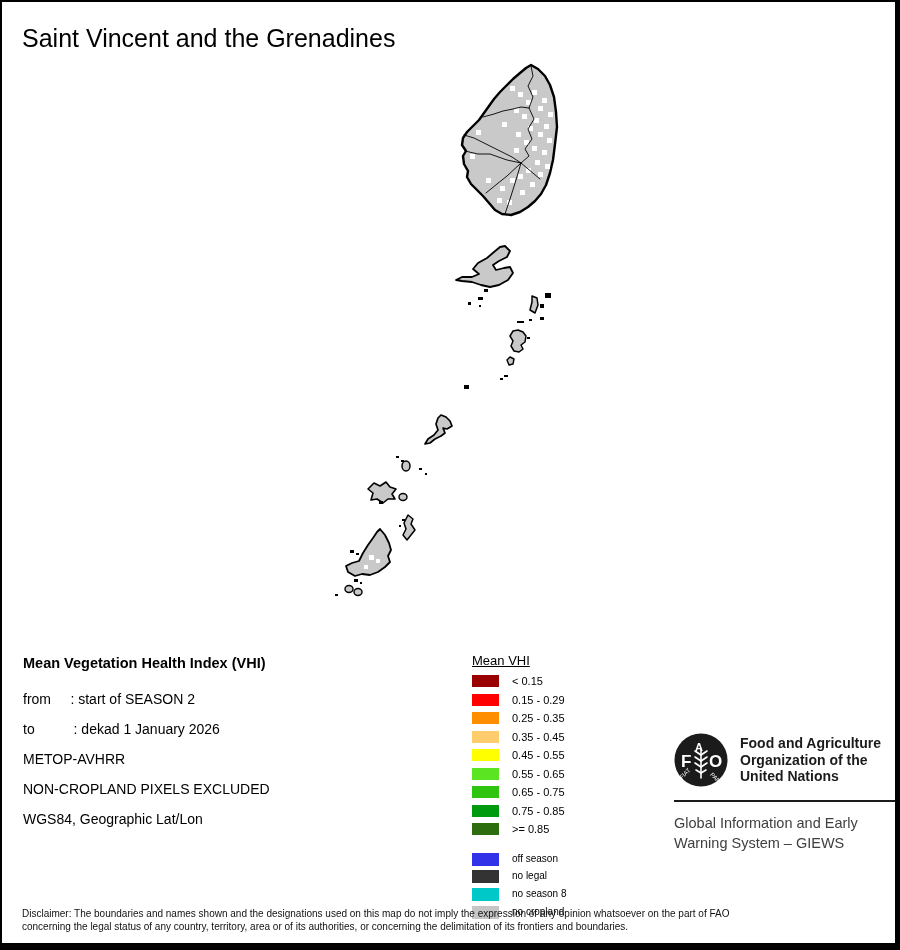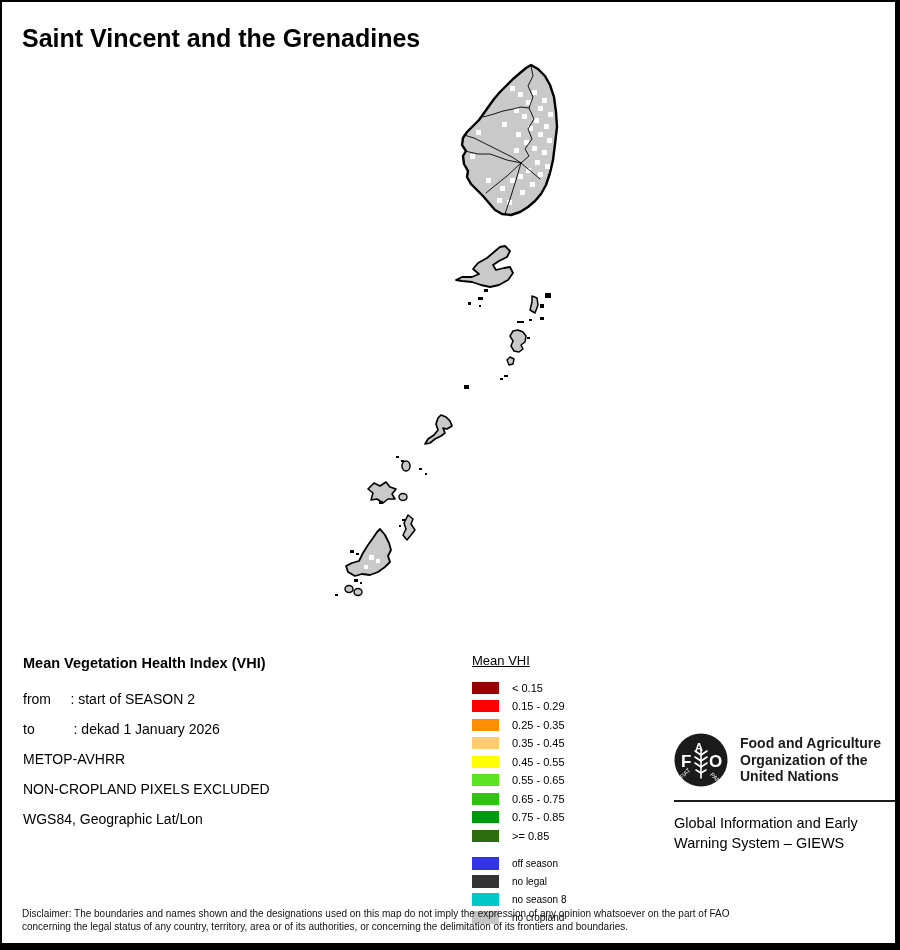--- a/index.html
+++ b/index.html
@@ -11,48 +11,48 @@
     box-sizing:border-box;
     overflow:hidden;
     font-family:"Liberation Sans", sans-serif;
     color:#000;
   }
   .bottom-bar{position:absolute;left:0;right:0;bottom:0;height:5px;background:#000;}
   .right-bar{position:absolute;top:0;bottom:0;right:0;width:3px;background:#000;}
 
   .page-title{
     position:absolute;left:20px;top:22px;
-    font-size:25px;font-weight:bold;letter-spacing:0px;
+    font-size:25px;font-weight:normal;letter-spacing:0px;
   }
 
   .map-svg{position:absolute;left:0;top:0;}
 
   
   .info-block{position:absolute;left:21px;top:653px;width:430px;}
   .info-heading{font-size:14.5px;font-weight:bold;margin:0 0 18px 0;}
   .info-line{font-size:14px;white-space:pre;height:30px;line-height:20px;}
 
   
   .legend{position:absolute;left:470px;top:651px;width:170px;}
   .legend-title{font-size:13px;font-weight:normal;text-decoration:underline;margin-bottom:7px;}
-  .legend-row{display:flex;align-items:flex-end;height:18.5px;}
+  .legend-row{display:flex;align-items:flex-start;height:18.5px;}
   .legend-swatch{width:27px;height:12px;margin-right:13px;flex:0 0 auto;}
   .legend-label{font-size:11px;line-height:12px;}
   .legend-gap{height:11px;}
   .legend-row.extra{height:17.8px;}
   .legend-row.extra .legend-swatch{height:13px;}
   .legend-row.extra .legend-label{font-size:10px;}
 
   
   .fao-block{position:absolute;left:672px;top:731px;width:222px;}
   .fao-head{display:flex;}
   .fao-logo{flex:0 0 auto;margin-right:12px;}
   .fao-org{font-size:14px;font-weight:bold;line-height:16.5px;color:#1b1b1b;padding-top:2px;}
   .fao-divider{height:2px;background:#1b1b1b;margin-top:13px;}
-  .fao-giews{margin-top:11px;font-size:14.5px;line-height:20px;color:#000000;}
+  .fao-giews{margin-top:11px;font-size:14.5px;line-height:20px;color:#404040;}
 
   
   .disclaimer{position:absolute;left:20px;top:905px;width:860px;font-size:10px;line-height:13px;color:#111;}
 </style>
 </head>
 <body>
 
 <div class="canvas">
 
   <div class="page-title">Saint Vincent and the Grenadines</div>

